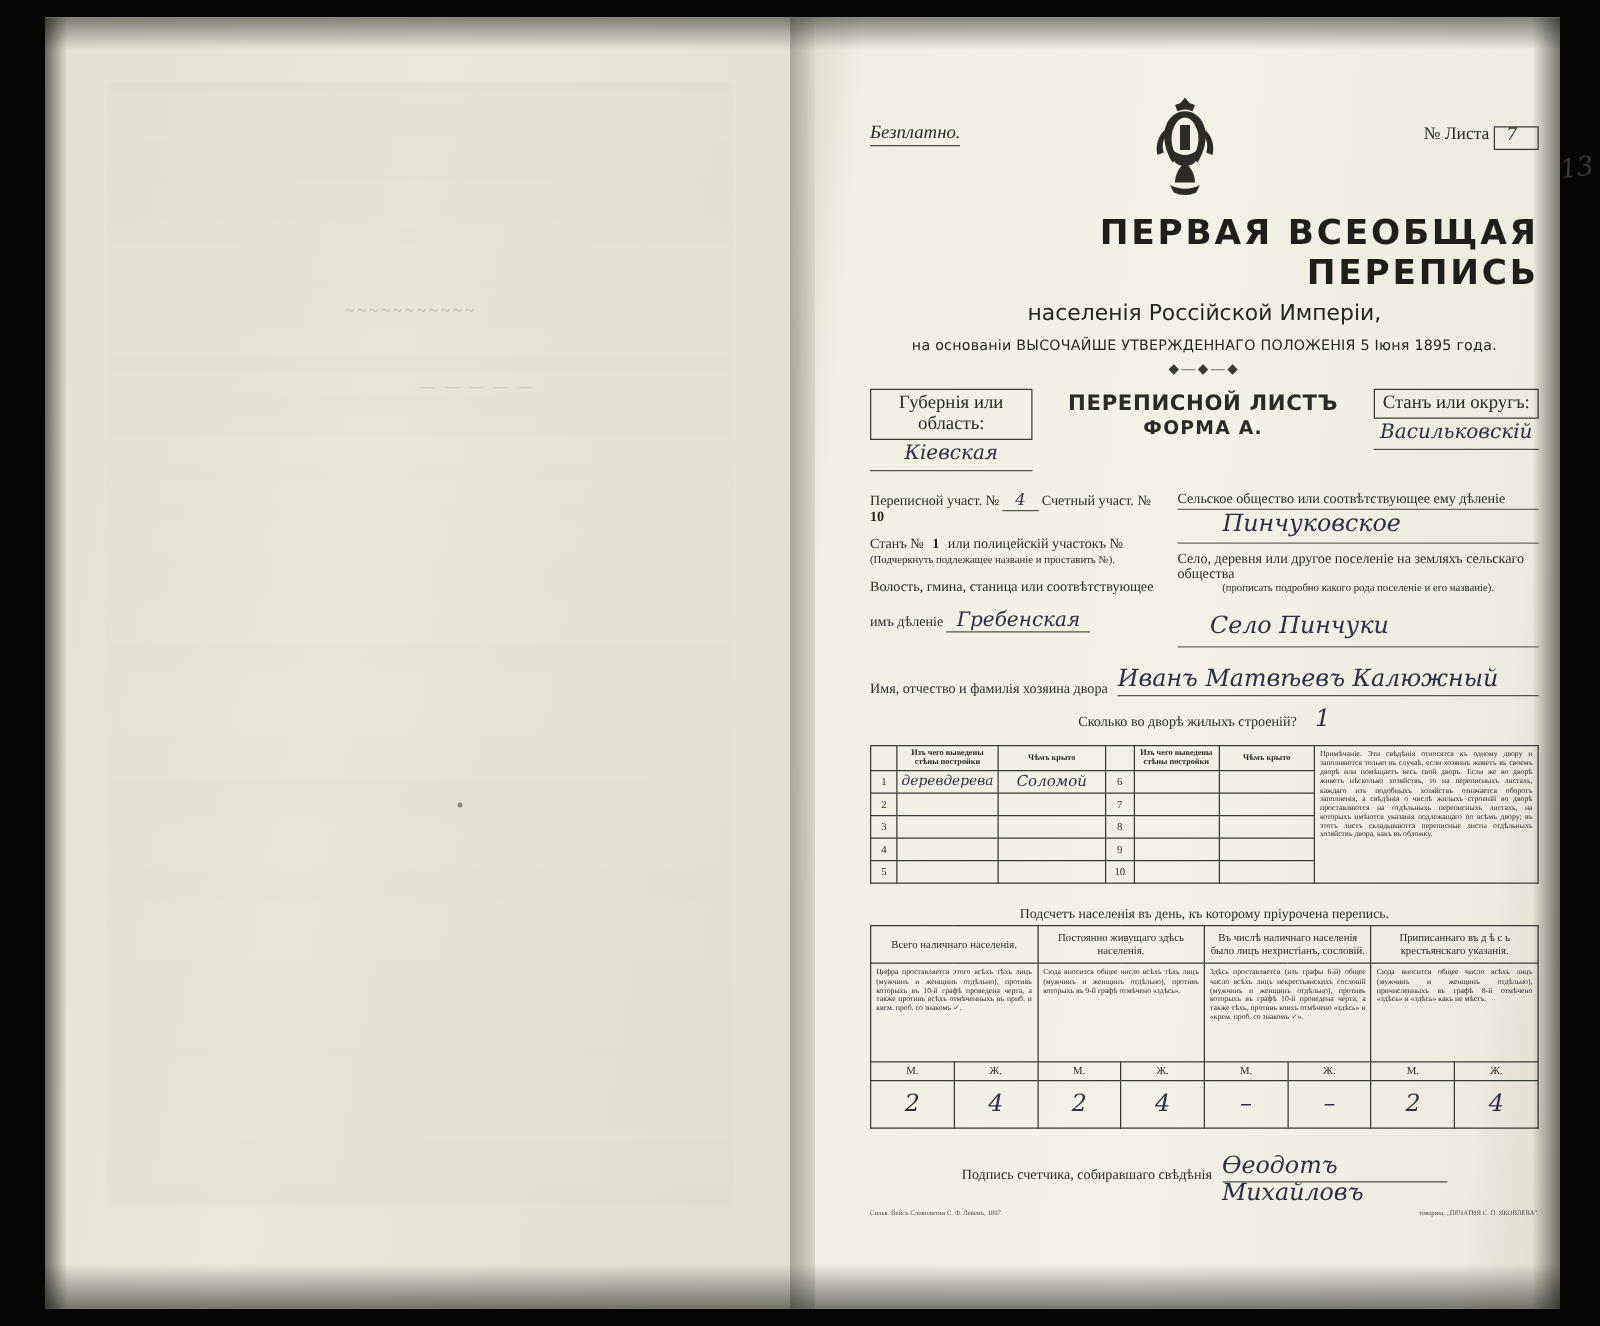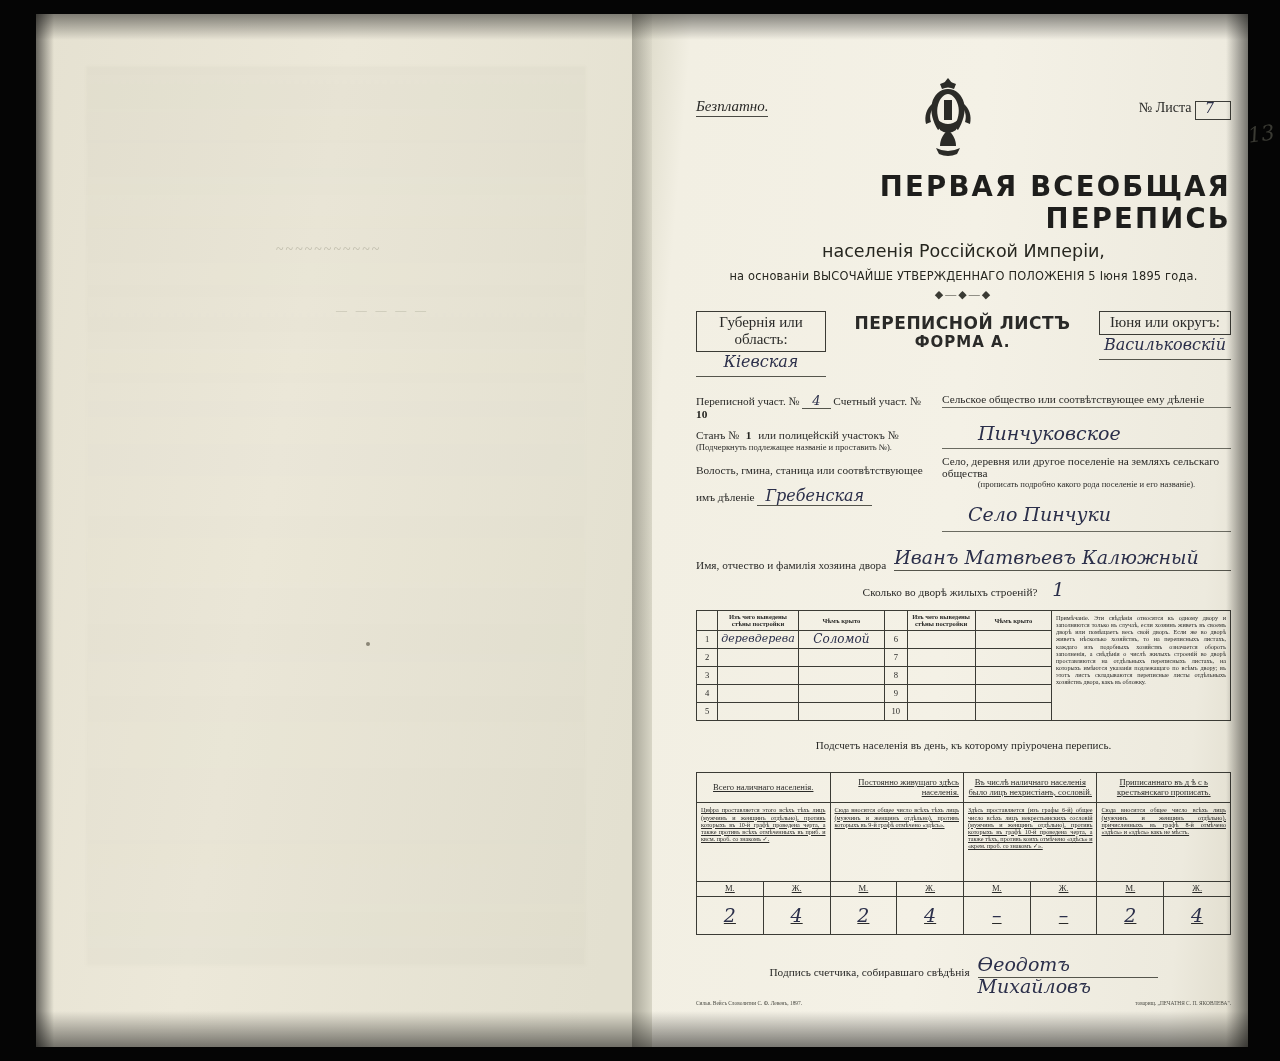--- a/index.html
+++ b/index.html
@@ -118,21 +118,21 @@
       <div style="display:flex;align-items:flex-start;justify-content:space-between;margin-top:10px;">
         <div style="width:130px;">
           <div class="bandbox">Губернія или область:</div>
           <div class="hand handmid u" style="height:24px;text-align:center;">Кіевская</div>
         </div>
         <div style="flex:1;padding-top:2px;">
           <div class="formtitle">ПЕРЕПИСНОЙ ЛИСТЪ</div>
           <div class="formtitle2">ФОРМА А.</div>
         </div>
         <div style="width:132px;">
-          <div class="bandbox">Іюня или округъ:</div>
+          <div class="bandbox">Станъ или округъ:</div>
           <div class="hand handmid u" style="height:24px;text-align:center;">Васильковскій</div>
         </div>
       </div>
 
       <div style="display:flex;margin-top:16px;">
         <div style="width:232px;">
           <div class="lbl">
             <span>Переписной участ. №</span>
             <span class="hand handsm u" style="padding:0 10px;">4</span>
             <span>Счетный участ. №</span>
@@ -146,21 +146,21 @@
           <div class="lblsm" style="margin-top:1px;">(Подчеркнуть подлежащее названіе и проставить №).</div>
           <div class="lbl" style="margin-top:12px;">Волость, гмина, станица или соотвѣтствующее</div>
           <div class="lbl" style="margin-top:10px;">
             <span>имъ дѣленіе</span>
             <span class="hand handmid u" style="padding:0 8px;">Гребенская</span>
           </div>
         </div>
 
         <div style="flex:1;padding-left:14px;">
           <div class="lbl" style="border-bottom:1px solid #6a6a60;padding-bottom:2px;">Сельское общество или соотвѣтствующее ему дѣленіе</div>
-          <div class="hand handbig" style="height:26px;padding-left:36px;border-bottom:1px solid #6a6a60;margin-top:14px;">Пинчуковское</div>
+          <div class="hand handbig" style="height:26px;padding-left:36px;border-bottom:1px solid #6a6a60;">Пинчуковское</div>
           <div class="lbl" style="margin-top:6px;">Село, деревня или другое поселеніе на земляхъ сельскаго общества</div>
           <div class="lblsm" style="text-align:center;">(прописать подробно какого рода поселеніе и его названіе).</div>
           <div class="hand handbig" style="height:28px;padding-left:26px;border-bottom:1px solid #6a6a60;margin-top:14px;">Село Пинчуки</div>
         </div>
       </div>
 
       <div class="lbl" style="margin-top:14px;display:flex;align-items:flex-end;">
         <span>Имя, отчество и фамилія хозяина двора</span>
         <span class="hand handbig u" style="flex:1;margin-left:8px;height:24px;">Иванъ Матвѣевъ Калюжный</span>
       </div>
@@ -220,27 +220,27 @@
             <td class="tiny"></td>
                 <td class="tiny"></td>
           </tr>
         </tbody>
           </table>
         <div class="noteblock" style="flex:1;border:1px solid #3b3b35;border-left:none;">Примѣчаніе. Эти свѣдѣнія относятся къ одному двору и заполняются только въ случаѣ, если хозяинъ живетъ въ своемъ дворѣ или помѣщаетъ весь свой дворъ. Если же во дворѣ живетъ нѣсколько хозяйствъ, то на переписныхъ листахъ, каждаго изъ подобныхъ хозяйствъ означается оборотъ заполненія, а свѣдѣнія о числѣ жилыхъ строеній во дворѣ проставляются на отдѣльныхъ переписныхъ листахъ, на которыхъ имѣются указанія подлежащаго по всѣмъ двору; въ этотъ листъ складываются переписные листы отдѣльныхъ хозяйствъ двора, какъ въ обложку.</div>
       </div>
 
       <div class="centerline" style="margin-top:18px;font-size:11px;">Подсчетъ населенія въ день, къ которому пріурочена перепись.</div>
 
-      <table class="small" style="width:100%;margin-top:21px;text-decoration:underline;">
+      <table class="small" style="width:100%;margin-top:3px;">
         <tbody>
             <tr>
           <td class="tiny tiny9" colspan="2" style="width:25%;padding:5px 4px;">Всего наличнаго населенія.</td>
-          <td class="tiny tiny9" colspan="2" style="width:25%;padding:5px 4px;text-align:right;">Постоянно живущаго здѣсь населенія.</td>
+          <td class="tiny tiny9" colspan="2" style="width:25%;padding:5px 4px;">Постоянно живущаго здѣсь населенія.</td>
           <td class="tiny tiny9" colspan="2" style="width:25%;padding:5px 4px;">Въ числѣ наличнаго населенія было лицъ нехристіанъ, сословій.</td>
-          <td class="tiny tiny9" colspan="2" style="width:25%;padding:5px 4px;">Приписаннаго въ д ѣ с ь крестьянскаго прописать.</td>
+          <td class="tiny tiny9" colspan="2" style="width:25%;padding:5px 4px;">Приписаннаго въ д ѣ с ь крестьянскаго указанія.</td>
         </tr>
         <tr>
           <td class="noteblock" colspan="2" style="height:72px;vertical-align:top;">Цифра проставляется этого всѣхъ тѣхъ лицъ (мужчинъ и женщинъ отдѣльно), противъ которыхъ въ 10-й графѣ проведена черта, а также противъ всѣхъ отмѣченныхъ въ приб. и квсм. проб. со знакомъ ✓.</td>
           <td class="noteblock" colspan="2" style="vertical-align:top;">Сюда вносится общее число всѣхъ тѣхъ лицъ (мужчинъ и женщинъ отдѣльно), противъ которыхъ въ 9-й графѣ отмѣчено «здѣсь».</td>
           <td class="noteblock" colspan="2" style="vertical-align:top;">Здѣсь проставляется (изъ графы 6-й) общее число всѣхъ лицъ некрестьянскихъ сословій (мужчинъ и женщинъ отдѣльно), противъ которыхъ въ графѣ 10-й проведена черта, а также тѣхъ, противъ коихъ отмѣчено «здѣсь» и «крем. проб. со знакомъ ✓».</td>
           <td class="noteblock" colspan="2" style="vertical-align:top;">Сюда вносится общее число всѣхъ лицъ (мужчинъ и женщинъ отдѣльно), причисленныхъ въ графѣ 8-й отмѣчено «здѣсь» и «здѣсь» какъ не мѣстъ.</td>
         </tr>
         <tr>
           <td class="tiny tiny9">М.</td>
           <td class="tiny tiny9">Ж.</td>

